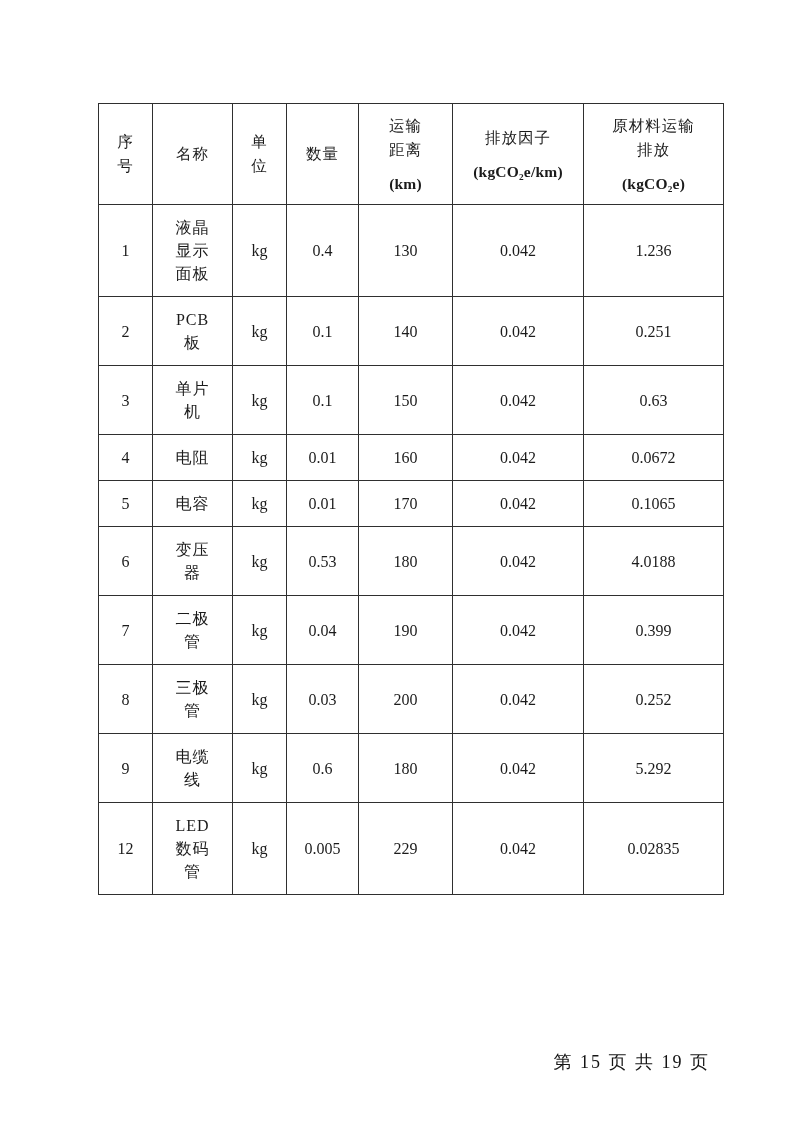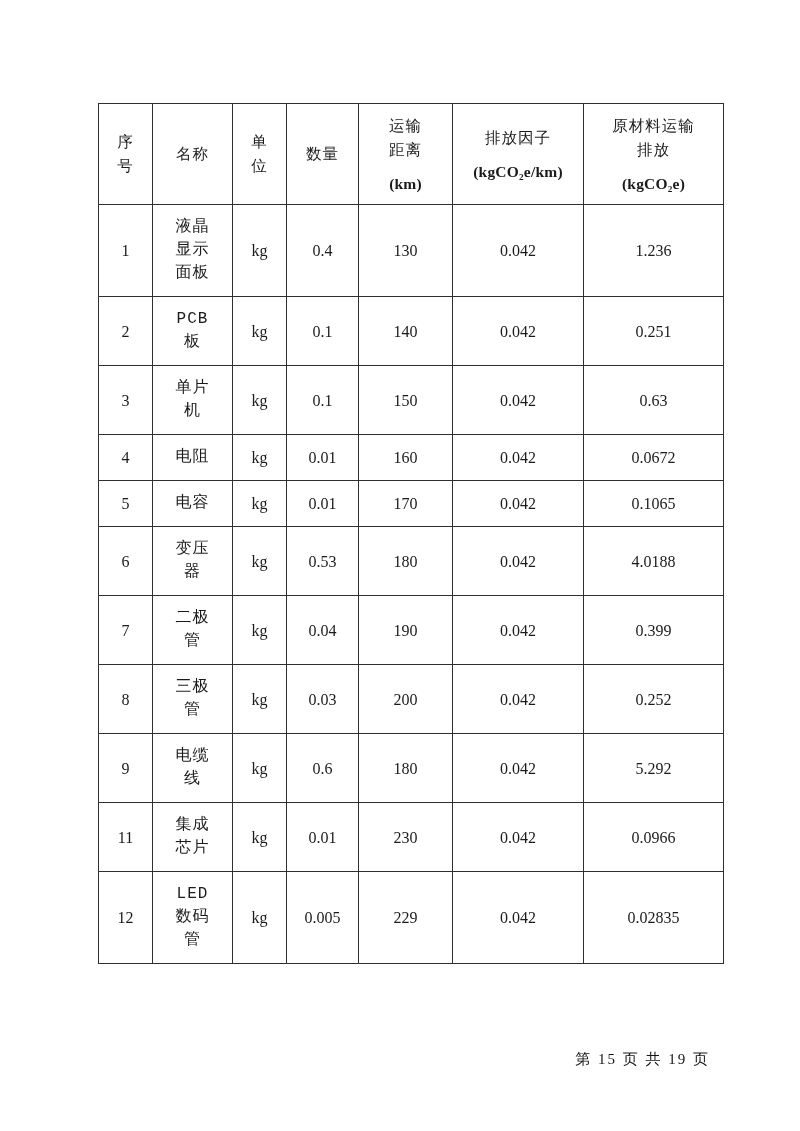--- a/index.html
+++ b/index.html
@@ -45,27 +45,26 @@
     font-size: 15.5px;
     margin-top: 10px;
     letter-spacing: 0.2px;
   }
   .hdr-en:empty { display: none; }
   .name-cell {
     white-space: pre-line;
     font-size: 15.5px;
     letter-spacing: 1px;
     line-height: 23px;
-    font-family: Liberation Mono, monospace;
   }
   .footer {
     position: absolute;
     top: 1050px;
     right: 90px;
-    font-size: 15px;
+    font-size: 18px;
     letter-spacing: 2px;
     color: #141414;
   }
 </style>
 </head>
 <body>
 
 <div class="page">
 
   <table class="emission">
@@ -207,30 +206,20 @@
     <td class="name-cell">电缆
 线</td>
     <td>kg</td>
     <td>0.6</td>
     <td>180</td>
     <td>0.042</td>
     <td>5.292</td>
   </tr>
 
 
-  <tr>
-    <td>11</td>
-    <td class="name-cell">集成
-芯片</td>
-    <td>kg</td>
-    <td>0.01</td>
-    <td>230</td>
-    <td>0.042</td>
-    <td>0.0966</td>
-  </tr>
 
   <tr>
     <td>12</td>
     <td class="name-cell">LED
 数码
 管</td>
     <td>kg</td>
     <td>0.005</td>
     <td>229</td>
     <td>0.042</td>

